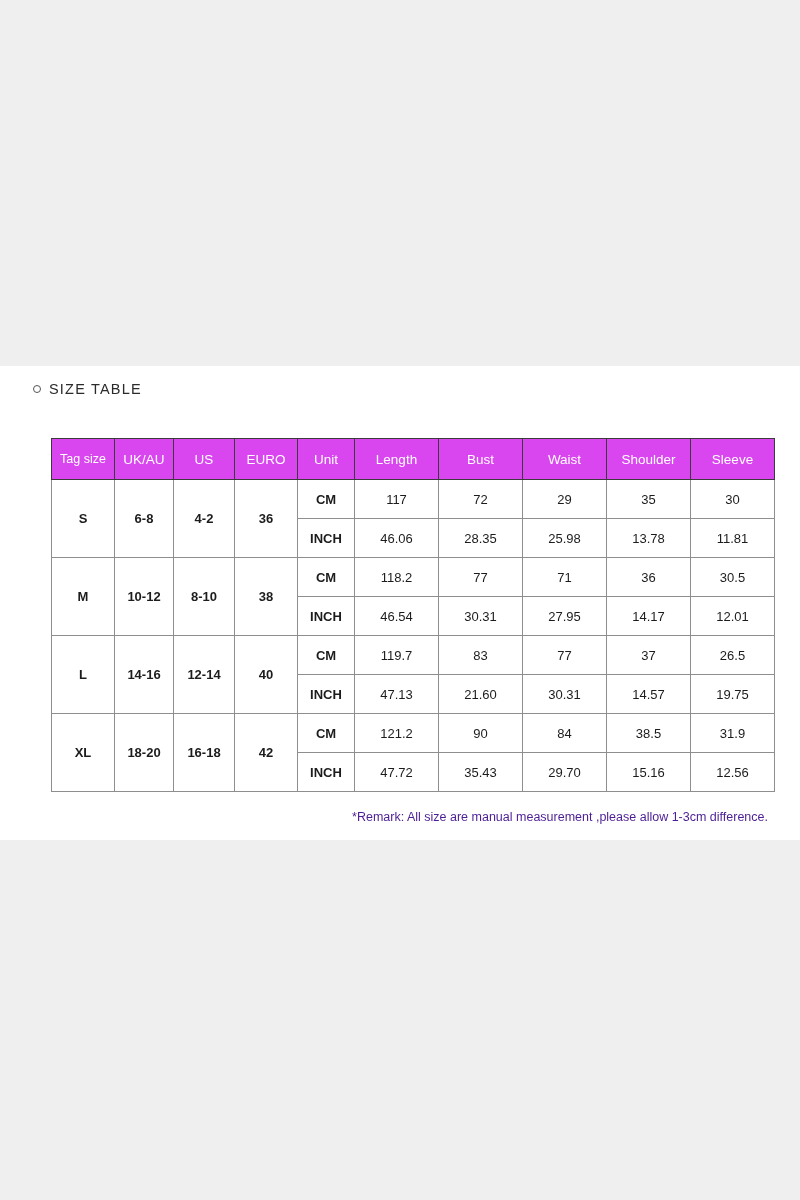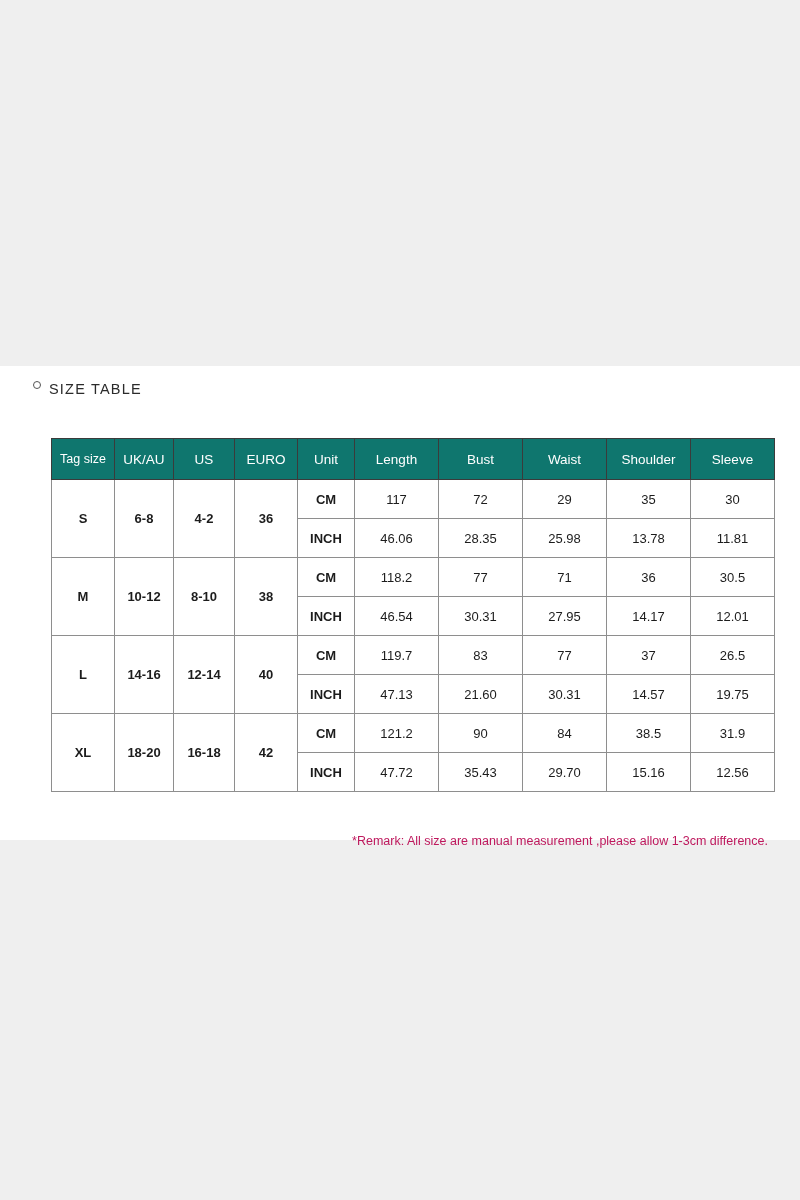--- a/index.html
+++ b/index.html
@@ -30,21 +30,21 @@
     height: 474px;
   }
   .section-title {
     position: absolute;
     left: 33px;
     top: 381px;
     font-size: 14.5px;
     letter-spacing: 1.2px;
     color: #2b2b2b;
     display: flex;
-    align-items: flex-start;
+    align-items: center;
     gap: 8px;
   }
   .circle-bullet {
     display: inline-block;
     width: 8px;
     height: 8px;
     border: 1px solid #555;
     border-radius: 50%;
     box-sizing: border-box;
   }
@@ -60,21 +60,21 @@
   table.size-table th,
   table.size-table td {
     border: 1px solid #8e8e8e;
     text-align: center;
     vertical-align: middle;
     font-size: 13px;
     color: #1c1c1c;
     padding: 0;
   }
   table.size-table thead th {
-    background: #0f766e;
+    background: #d946ef;
     color: #ffffff;
     font-weight: normal;
     height: 40px;
     border-color: #3b3b3b;
     font-size: 13.5px;
     margin-top: 20px;
   }
   table.size-table thead th.hdr-tag { width: 62px; font-size: 12.5px; }
   table.size-table thead th.hdr-ukau { width: 58px; }
   table.size-table thead th.hdr-us { width: 60px; text-align: center; }
@@ -94,22 +94,21 @@
     font-size: 12.5px;
   }
   td.valuecell {
     font-size: 13px;
   }
   .remark {
     position: absolute;
     right: 32px;
     top: 810px;
     font-size: 12.5px;
-    color: #be185d;
-    margin-top: 24px;
+    color: #4c1d95;
   }
 </style>
 </head>
 <body>
 
 <div class="page">
 
   <div class="band-white" id="band-main"></div>
 
   <div class="section-title">

